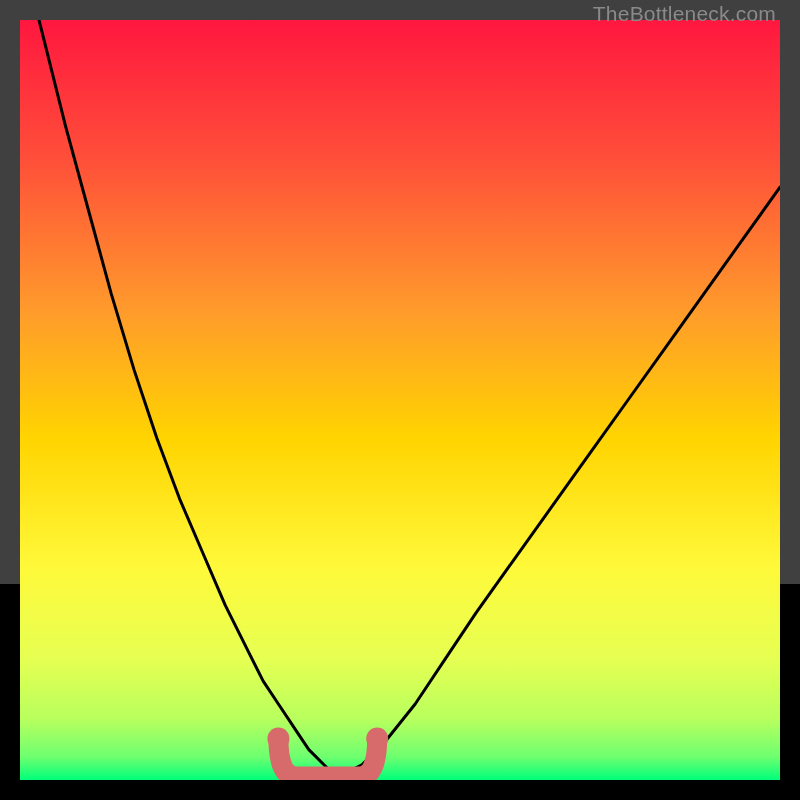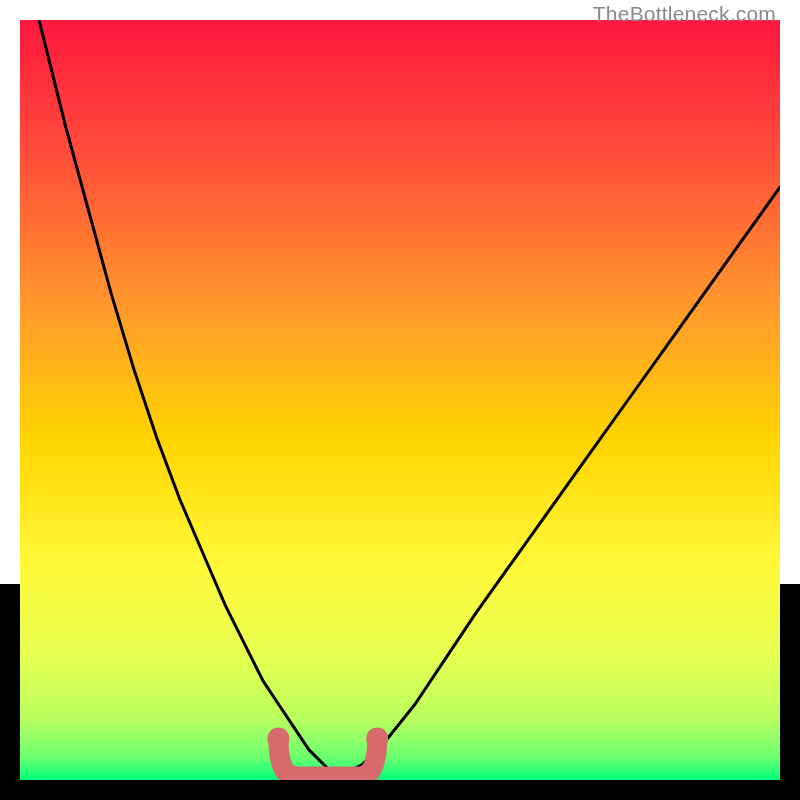--- a/index.html
+++ b/index.html
@@ -9,21 +9,21 @@
     height: 800px;
     background: #000;
     overflow: hidden;
   }
   .frame {
     position: absolute;
     top: 0;
     left: 0;
     width: 800px;
     height: 584px;
-    background: #ffffff;
+    background: #404040;
   }
   .plot {
     position: absolute;
     left: 20px;
     top: 20px;
     width: 760px;
     height: 760px;
     overflow: hidden;
   }
   .watermark {

